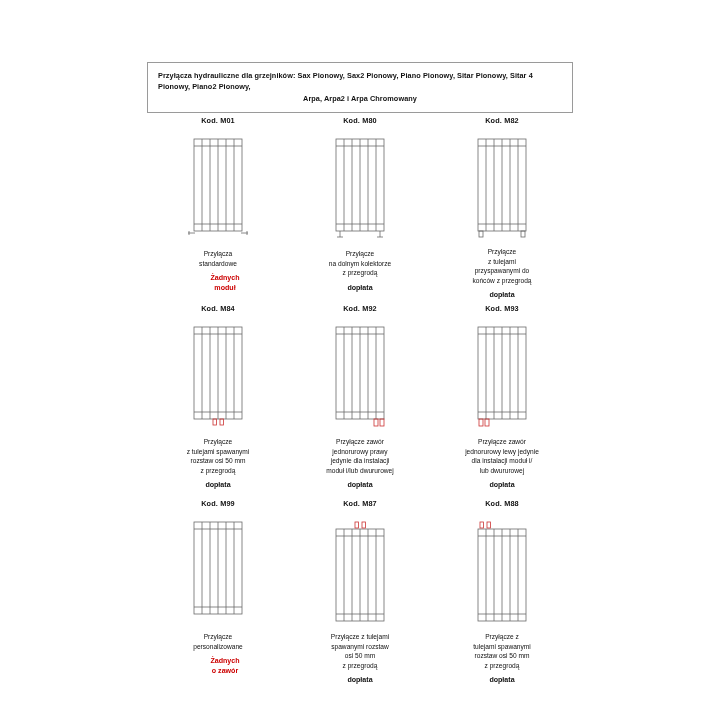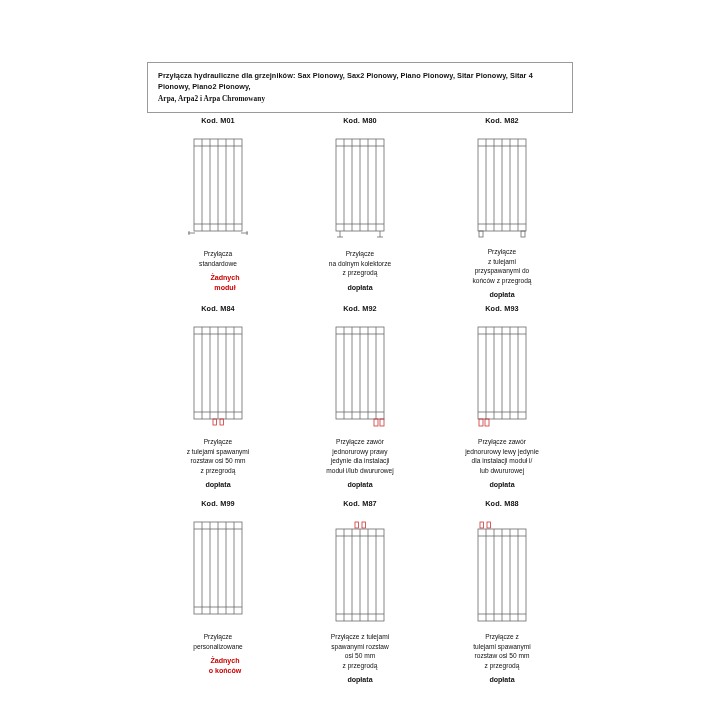--- a/index.html
+++ b/index.html
@@ -32,21 +32,21 @@
     text-align: center;
   }
   .header-line {
     font-size: 7.3px;
     line-height: 11.4px;
     font-weight: bold;
     color: #111;
     letter-spacing: 0.01em;
   }
   .header-line.l1 { text-align: left; }
-  .header-line.l3 { text-align: left; font-family: Liberation Serif, serif; }
+  .header-line.l3 { text-align: center; }
 
   
   .grid {
     position: absolute;
     left: 147px;
     top: 108px;
     width: 426px;
     display: flex;
     flex-wrap: wrap;
   }
@@ -299,21 +299,21 @@
             <line x1="48" y1="5" x2="48" y2="97"></line>
           </g>
         </svg>
       </div>
       <div class="desc">
         <span>Przyłącze</span><br>
         <span>personalizowane</span>
       </div>
       <div class="price red">
         <span>Żadnych</span><br>
-        <span>o końców</span>
+        <span>o zawór</span>
       </div>
     </div>
 
     <div class="cell cell-row-3">
       <div class="code">Kod. M87</div>
       <div class="art">
         <svg width="64" height="106" viewBox="0 0 64 106">
           <g fill="none" stroke="#6a6a6a" stroke-width="0.8">
             <rect x="8" y="12" width="48" height="92"></rect>
             <line x1="8" y1="19" x2="56" y2="19"></line>

